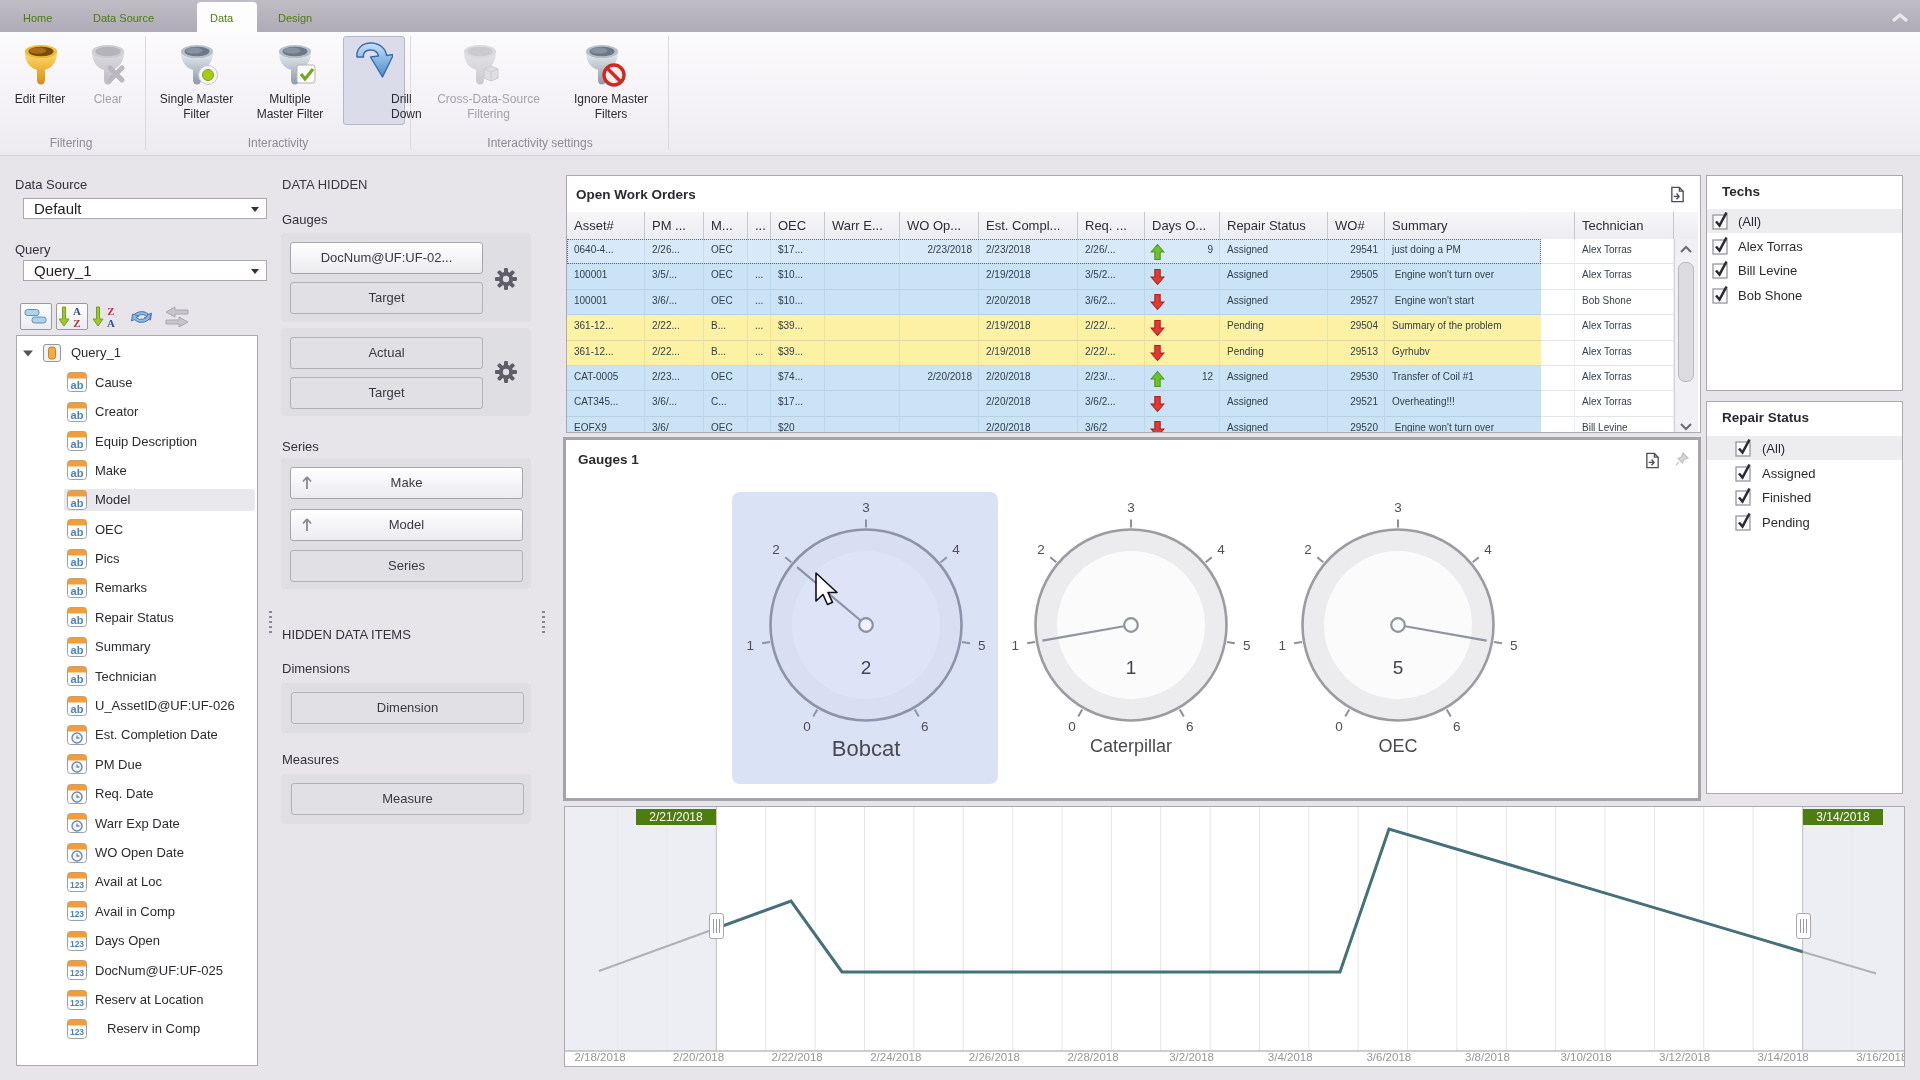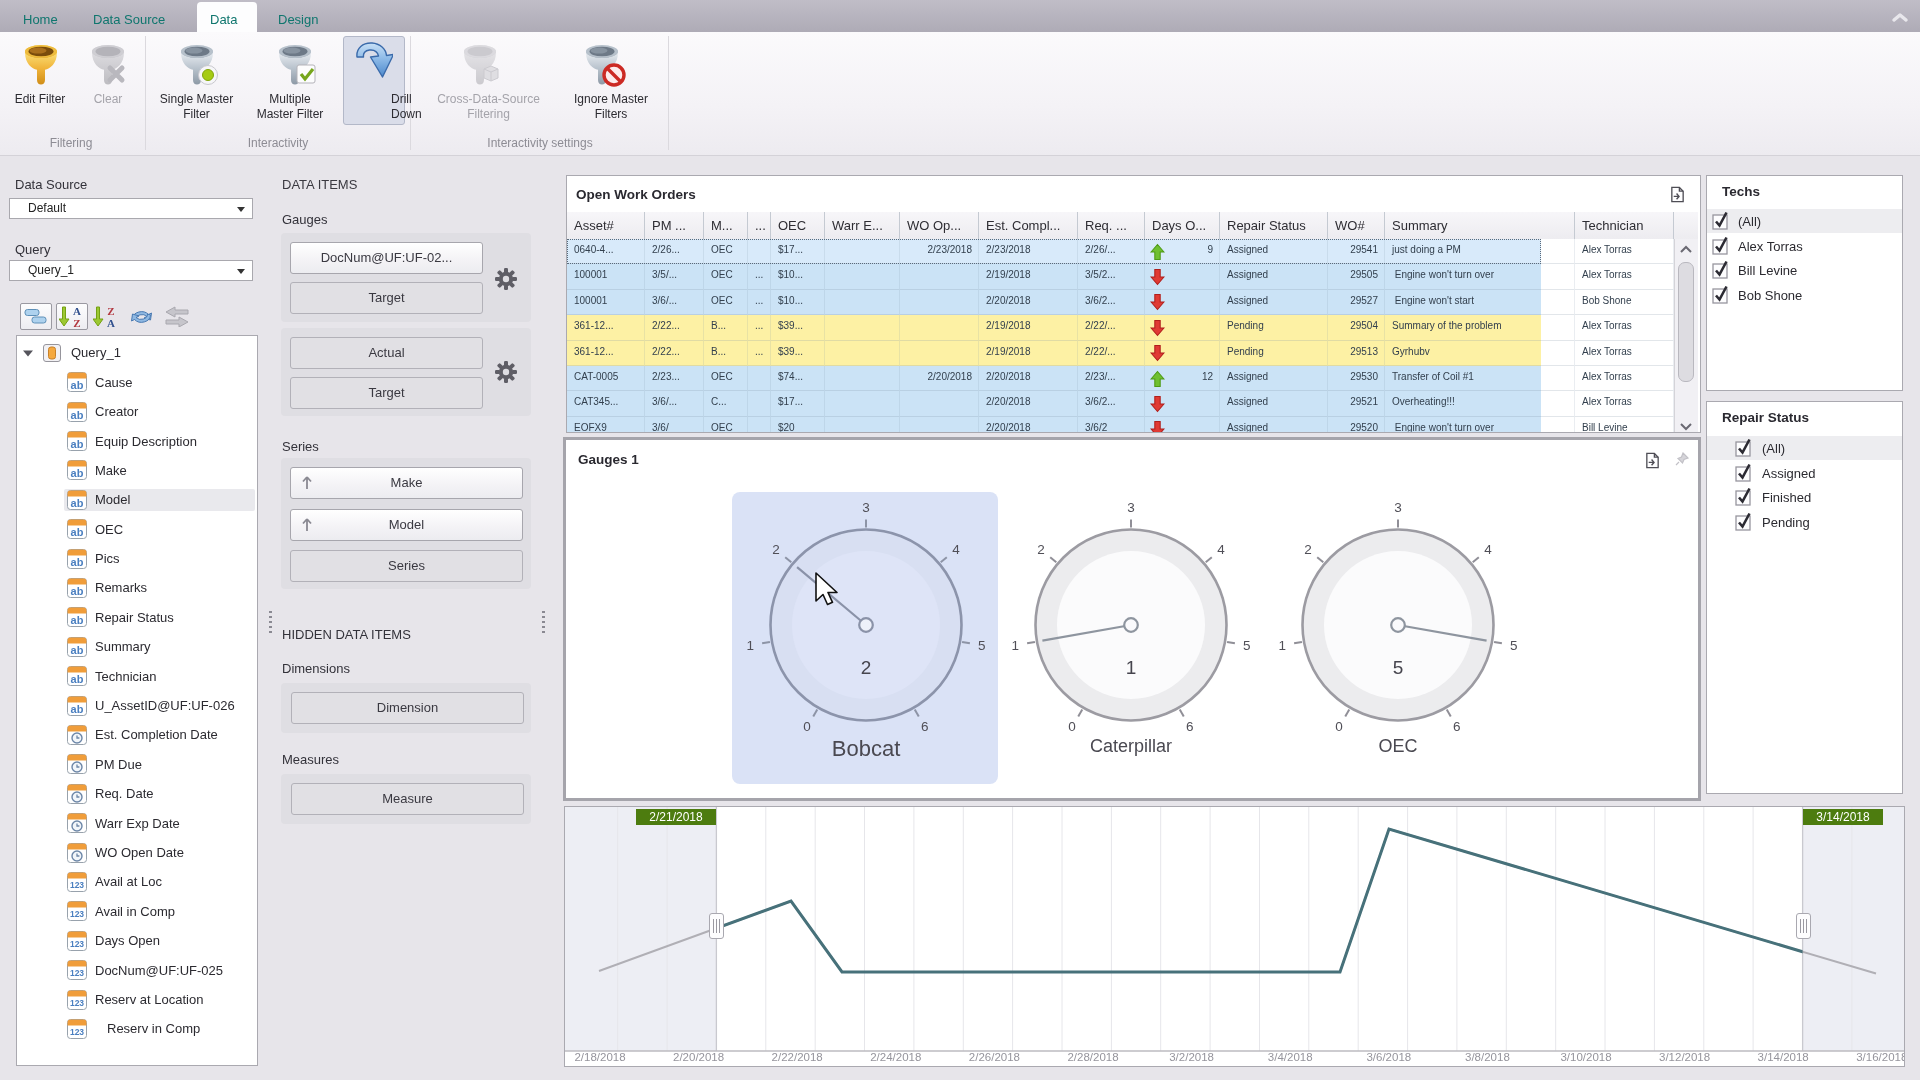--- a/index.html
+++ b/index.html
@@ -1,28 +1,28 @@
 <!DOCTYPE html>
 <html><head>
 <meta charset="utf-8">
 <style>
 * { margin:0; padding:0; box-sizing:border-box; }
 html,body { width:1920px; height:1080px; overflow:hidden; }
 body { font-family:"Liberation Sans", sans-serif; background:#e7e5ea; position:relative; }
 .abs { position:absolute; }
 .tabbar { left:0; top:0; width:1920px; height:32px; background:linear-gradient(#c0bdc7,#aeabb6); }
-.tab { position:absolute; top:12px; font-size:13px; color:#0f766e; }
+.tab { position:absolute; top:12px; font-size:11px; color:#4d7c0f; }
 .seltab { position:absolute; left:197px; top:2px; width:60px; height:30px; background:#fdfdfe; border-radius:4px 4px 0 0; }
 .ribbon { left:0; top:32px; width:1920px; height:124px; background:linear-gradient(#fbfafc,#f4f2f6 60%,#edebf0); border-bottom:1px solid #d4d2d8; }
 .rlabel { position:absolute; font-size:12px; color:#2c2b31; text-align:center; line-height:14.5px; }
 .rlabel.dis { color:#a4a3aa; }
 .rgroupcap { position:absolute; top:136px; font-size:12px; color:#8d8c94; text-align:center; }
 .rsep { position:absolute; top:36px; height:114px; width:1px; background:#dbd9de; }
 .lbl { position:absolute; font-size:13px; color:#33323a; }
-.dropdown { position:absolute; left:9px; width:244px; height:21px; background:#fff; border:1px solid #a9a8ae; font-size:12px; color:#222; line-height:19px; padding-left:18px; }
+.dropdown { position:absolute; left:23px; width:244px; height:21px; background:#fff; border:1px solid #a9a8ae; font-size:15px; color:#222; line-height:19px; padding-left:10px; }
 .caret { position:absolute; right:7px; top:8px; width:0; height:0; border-left:4px solid transparent; border-right:4px solid transparent; border-top:5px solid #333; }
 .panel { position:absolute; background:#fff; border:1px solid #aaa9b0; }
 .grpbox { position:absolute; left:281px; width:250px; background:#dfdee3; border-radius:4px; }
 .gbtn { position:absolute; height:32px; border:1px solid #b2b1b8; border-radius:3px; background:#e1e0e4; font-size:13px; color:#3a3941; text-align:center; line-height:30px; }
 .gbtn.white { background:linear-gradient(#ffffff,#f4f3f6 55%,#ececf0); border-color:#a7a6ad; }
 .treerow { position:absolute; font-size:13px; color:#2b2a30; }
 .flagbox { position:absolute; background:#4d7c0f; color:#fff; font-size:12px; text-align:center; line-height:16px; height:16px; }
 .thead { position:absolute; left:567px; top:212px; width:1131px; height:27px; background:linear-gradient(#f7f6f9,#edecf0); font-size:13px; color:#2e2d33; white-space:nowrap; }
 .thead span { display:inline-block; vertical-align:top; height:27px; padding:6px 4px 0 7px; border-right:1px solid #c5cad2; overflow:hidden; }
 .trow { position:absolute; left:0; width:974px; height:25.4px; font-size:10px; color:#33404e; white-space:nowrap; }
@@ -329,21 +329,21 @@
 <svg class="abs" style="left:67px;top:990px;" width="20" height="20">
       <use href="#i-123"></use>
     </svg>
     <div class="treerow" style="left:95px;top:992px;">Reserv at Location</div>
 <svg class="abs" style="left:67px;top:1019px;" width="20" height="20">
       <use href="#i-123"></use>
     </svg>
     <div class="treerow" style="left:107px;top:1021px;">Reserv in Comp</div>
 </div>
 
-<div class="lbl" style="left:282px;top:177px;color:#3a3940;">DATA ITEMS</div>
+<div class="lbl" style="left:282px;top:177px;color:#3a3940;">DATA HIDDEN</div>
 <div class="lbl" style="left:282px;top:212px;">Gauges</div>
 <div class="grpbox" style="top:233px;height:89px;"></div>
 <div class="grpbox" style="top:328px;height:88px;"></div>
 <div class="gbtn white" style="left:290px;top:242px;width:193px;">DocNum@UF:UF-02...</div>
 <div class="gbtn" style="left:290px;top:282px;width:193px;">Target</div>
 <div class="gbtn" style="left:290px;top:337px;width:193px;">Actual</div>
 <div class="gbtn" style="left:290px;top:377px;width:193px;">Target</div>
 <div class="lbl" style="left:282px;top:439px;">Series</div>
 <div class="grpbox" style="top:458px;height:131px;"></div>
 <div class="gbtn white" style="left:290px;top:467px;width:233px;">Make</div>

